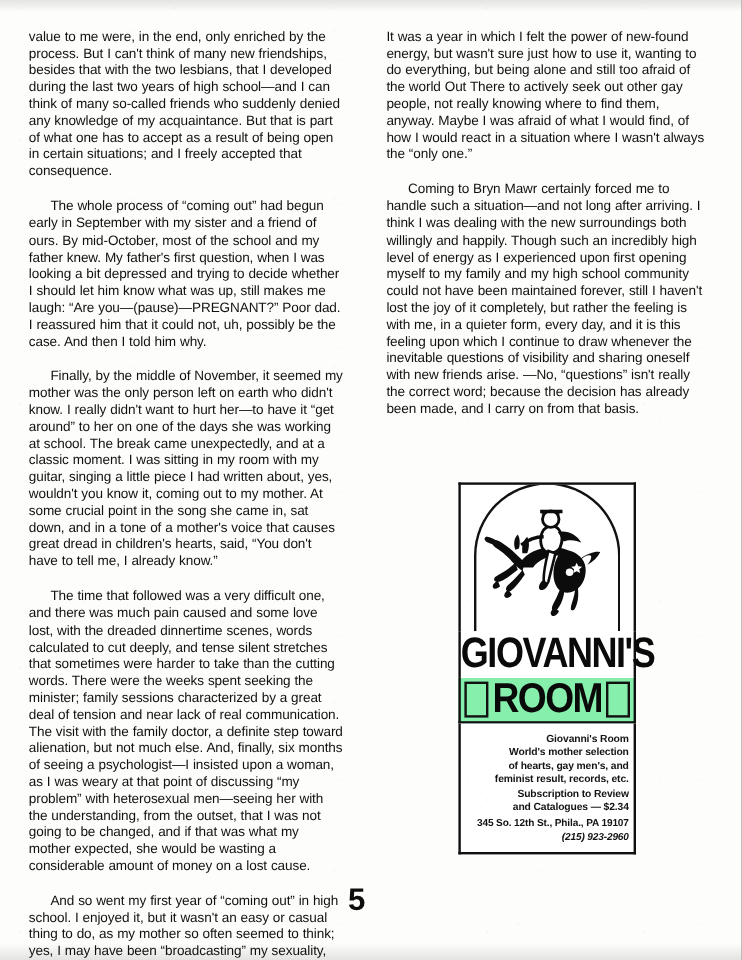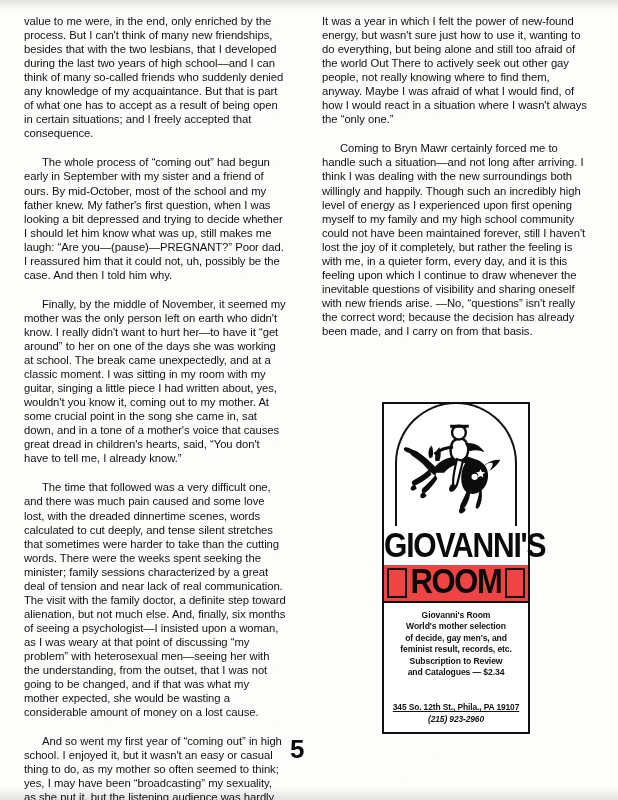--- a/index.html
+++ b/index.html
@@ -63,21 +63,21 @@
     margin: 0 0 15px 0;
     font-size: 11.3px;
     line-height: 14.05px;
     text-align: left;
     text-indent: 18px;
     letter-spacing: -0.08px;
     word-spacing: 0.2px;
     font-weight: 500;
     color: #111;
   }
-  p.body-par.no-indent { text-indent: 0; }
+  p.body-par.no-indent { text-indent: 0; margin-top: 10px; }
 
   
   #ad-block {
     position: absolute;
     left: 382px;
     top: 402px;
     width: 148px;
   }
   .ad-logo-box {
     position: relative;
@@ -123,21 +123,21 @@
     transform-origin: center top;
     height: 30px;
     box-sizing: content-box;
   }
   .ad-word-room-row {
     display: flex;
     align-items: stretch;
     border: 2px solid #101010;
     border-top: none;
     height: 36px;
-    background: #ef4444;
+    background: #86efac;
     margin-top: 6px;
   }
   .ad-room-pad {
     width: 20px;
     border: 2px solid #111;
     margin: 3px;
     box-sizing: border-box;
   }
   .ad-word-room {
     flex: 1;
@@ -148,31 +148,31 @@
     line-height: 34px;
     letter-spacing: -1.3px;
     color: #0a0a0a;
     transform: scaleY(1.12);
   }
   .ad-text-box {
     border: 2px solid #101010;
     border-top: none;
     padding: 7px 4px 7px 4px;
     background: #fff;
-    text-align: center;
+    text-align: right;
   }
   .ad-line {
     font-size: 8.6px;
     line-height: 11.4px;
     font-weight: bold;
     color: #131313;
     letter-spacing: -0.1px;
     white-space: nowrap;
   }
-  .ad-line.addr { margin-top: 24px; font-size: 8.4px; text-decoration: underline; }
+  .ad-line.addr { margin-top: 2px; font-size: 8.4px; }
   .ad-line.phone { font-size: 8.4px; font-style: italic; }
 
   
   #page-number {
     position: absolute;
     left: 290px;
     top: 736px;
     font-family: "Liberation Sans", sans-serif;
     font-weight: bold;
     font-size: 26px;
@@ -261,21 +261,21 @@
 
     <div class="ad-word-room-row">
       <div class="ad-room-pad"></div>
       <div class="ad-word-room">ROOM</div>
       <div class="ad-room-pad"></div>
     </div>
 
     <div class="ad-text-box">
       <div class="ad-line">Giovanni's Room</div>
       <div class="ad-line">World's mother selection</div>
-      <div class="ad-line">of decide, gay men's, and</div>
+      <div class="ad-line">of hearts, gay men's, and</div>
       <div class="ad-line">feminist result, records, etc.</div>
       <div class="ad-line">Subscription to Review</div>
       <div class="ad-line">and Catalogues — $2.34</div>
       <div class="ad-line addr">345 So. 12th St., Phila., PA 19107</div>
       <div class="ad-line phone">(215) 923-2960</div>
     </div>
 
   </div>
 
   <div id="page-number">5</div>

